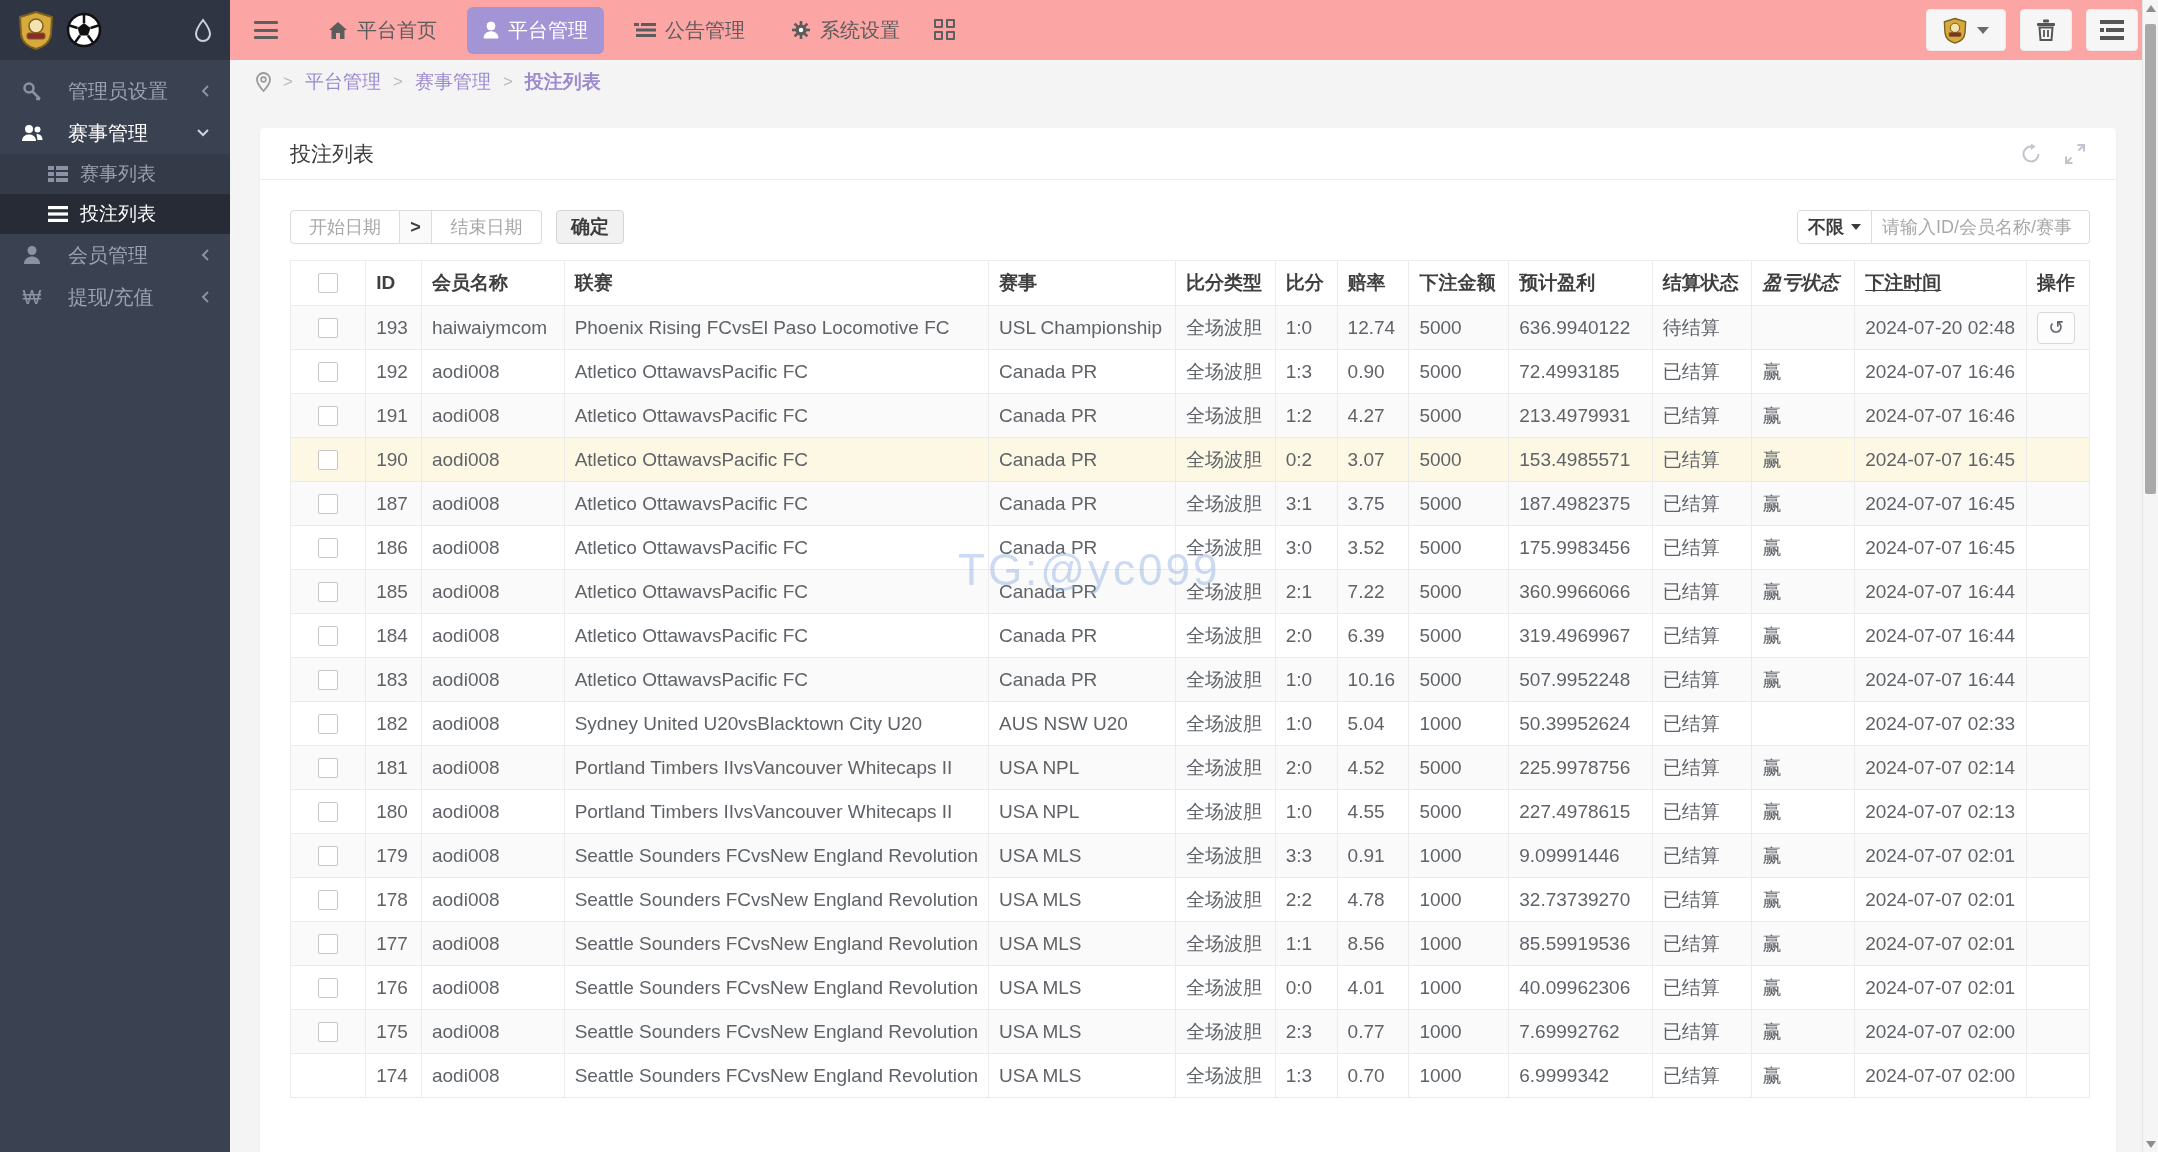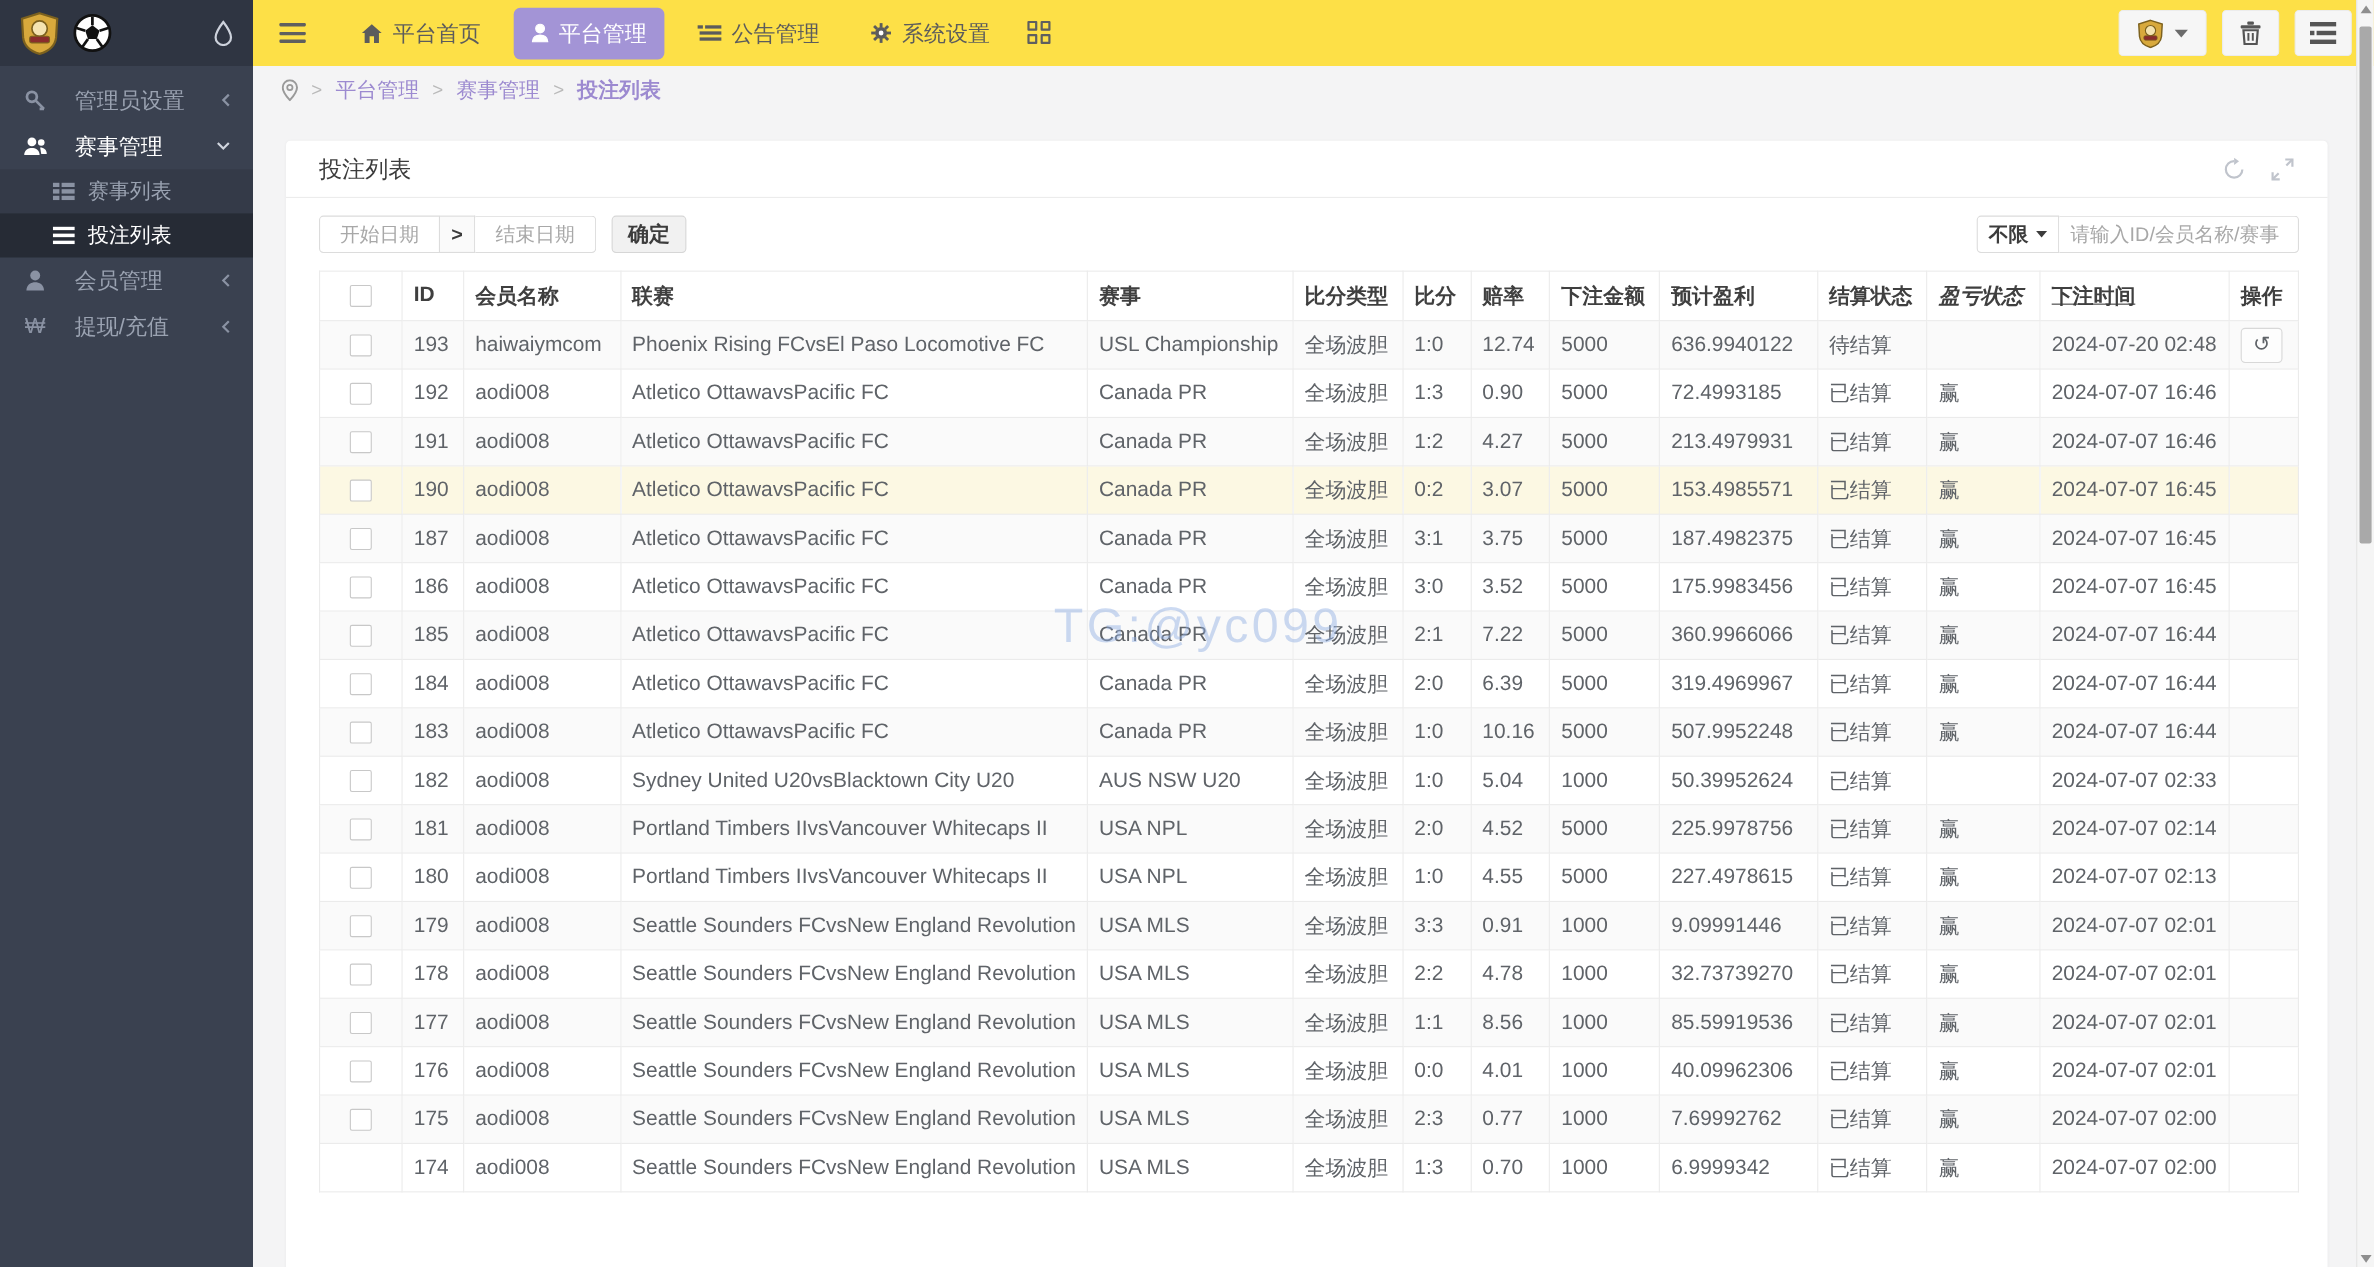--- a/index.html
+++ b/index.html
@@ -19,21 +19,21 @@
   .menu-item .chev { margin-left:auto; }
   .menu-item.parent-open { color:#ffffff; }
   .menu-item.parent-open .mi-icon { color:#ffffff; }
   .submenu { background:#343a48; }
   .submenu-item { height:40px; display:flex; align-items:center; padding:0 20px 0 48px; gap:12px;
     color:#9aa2b1; font-size:19px; cursor:pointer; }
   .submenu-item.active { background:#262b35; color:#ffffff; }
   .won-glyph { font-size:20px; color:#8a92a3; }
 
   
-  .topbar { position:absolute; left:230px; top:0; width:1928px; height:60px; background:#fde047;
+  .topbar { position:absolute; left:230px; top:0; width:1928px; height:60px; background:#fca5a5;
     display:flex; align-items:center; padding:0 20px 0 24px; }
   .hamburger { width:24px; height:18px; display:flex; flex-direction:column; justify-content:space-between; cursor:pointer; margin-right:34px; }
   .hamburger span { display:block; height:3px; background:#5f5f5f; border-radius:1px; }
   .nav-item { display:flex; align-items:center; gap:9px; color:#5c5c5c; font-size:20px;
     padding:10px 16px; border-radius:6px; cursor:pointer; margin-right:14px; white-space:nowrap; }
   .nav-item.active { background:#a394d6; color:#ffffff; }
   .nav-item.active svg { stroke:#ffffff; fill:#ffffff; }
   .grid-icon { width:22px; height:22px; display:grid; grid-template-columns:9px 9px; grid-template-rows:9px 9px; gap:3px; cursor:pointer; margin-left:4px; }
   .grid-icon span { border:2px solid #5f5f5f; border-radius:1px; }
   .topbar-right { margin-left:auto; display:flex; align-items:center; gap:14px; }
@@ -52,21 +52,21 @@
 
   
   .panel { position:absolute; left:260px; top:128px; width:1856px; height:1062px; background:#ffffff;
     border-radius:4px 4px 0 0; box-shadow:0 1px 3px rgba(0,0,0,0.05); }
   .panel-header { height:52px; border-bottom:1px solid #ececec; display:flex; align-items:center; padding:0 30px; }
   .panel-title { font-size:21px; color:#3c3c3c; }
   .panel-tools { margin-left:auto; display:flex; gap:22px; }
   .panel-tools svg { cursor:pointer; }
 
   .panel-body { padding:16px 26px 0 30px; }
-  .filter-row { display:flex; align-items:flex-start; }
+  .filter-row { display:flex; align-items:flex-start; margin-top:14px; }
   .f-input { height:34px; border:1px solid #dcdcdc; background:#ffffff; font-size:18px; color:#5f6368;
     padding:0 10px; outline:none; font-family:inherit; }
   .f-input::placeholder { color:#a8a8a8; }
   .date-input { width:110px; text-align:center; border-radius:4px 0 0 4px; }
   .date-input.end { border-radius:0 4px 4px 0; border-left:none; width:110px; }
   .range-btn { height:34px; width:32px; border:1px solid #dcdcdc; border-left:none; background:#fafafa;
     font-size:18px; font-weight:bold; color:#3c3c3c; cursor:pointer; }
   .confirm-btn { height:34px; margin-left:14px; padding:0 14px; background:#f1f1f1; border:1px solid #d6d6d6;
     border-radius:4px; font-size:19px; font-weight:bold; color:#3c3c3c; cursor:pointer; font-family:inherit; }
   .filter-spacer { flex:1; }

